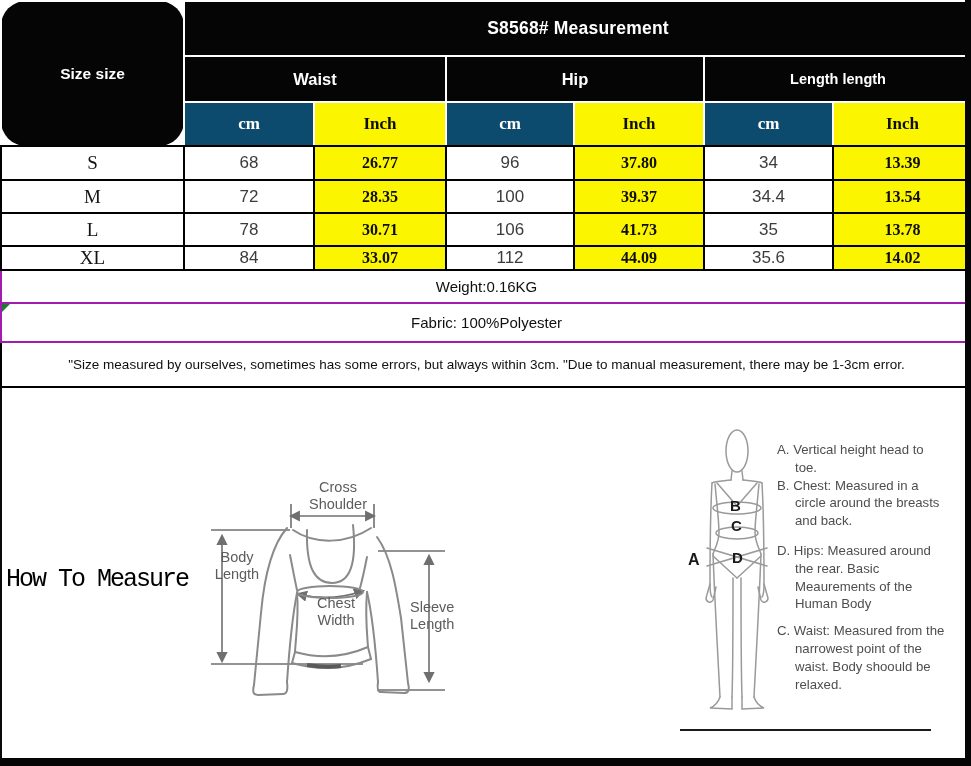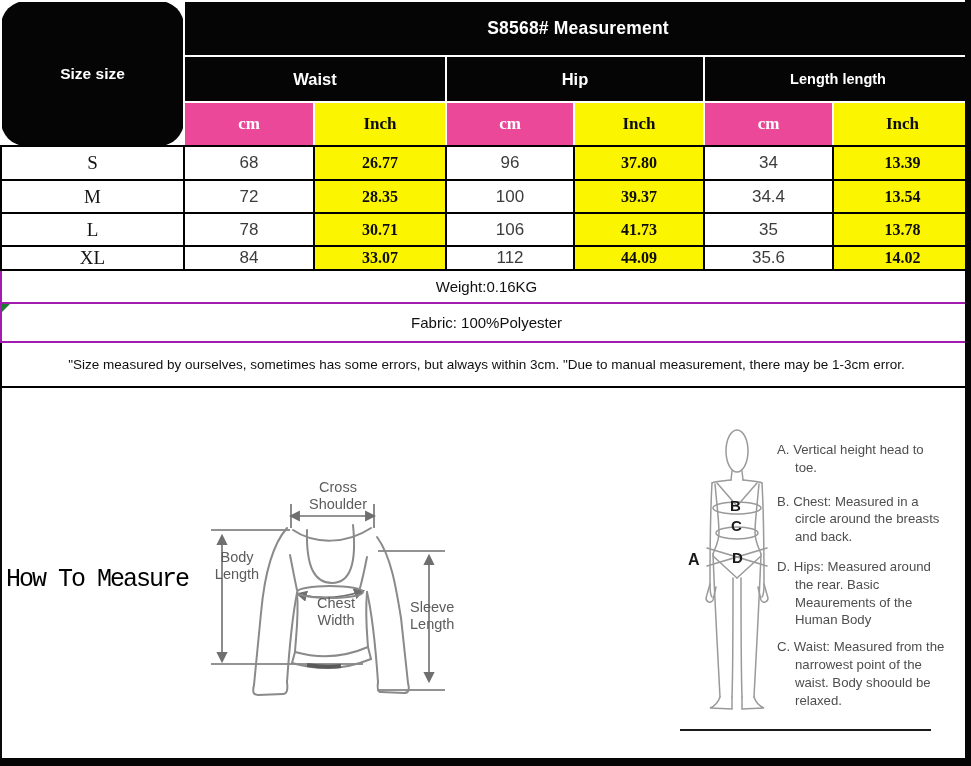--- a/index.html
+++ b/index.html
@@ -8,21 +8,21 @@
 
   
   table.size-chart { border-collapse:collapse; table-layout:fixed; width:971px; }
   table.size-chart td { text-align:center; vertical-align:middle; overflow:hidden; }
 
   td.hdr { background:#050505; color:#fff; border:2px solid #fff; }
   td.title-cell   { font-size:17.5px; font-weight:700; letter-spacing:.2px; }
   td.corner-cell  { font-size:15.5px; font-weight:700; border-bottom:2px solid #000;border-radius:25px; }
   td.group-cell   { font-size:16.5px; font-weight:700; }
   td.group-cell.sm{ font-size:14.5px; }
-  td.unit-cm   { background:#ec4899; color:#fff; border:2px solid #fff; border-bottom:2px solid #000;
+  td.unit-cm   { background:#0c4a6e; color:#fff; border:2px solid #fff; border-bottom:2px solid #000;
                  font-family:"Liberation Serif", serif; font-weight:700; font-size:17px; }
   td.unit-inch { background:#fbf500; color:#0d0d0d; border:2px solid #fff; border-bottom:2px solid #000;
                  font-family:"Liberation Serif", serif; font-weight:700; font-size:17px; }
 
   td.size-cell { border:2px solid #000; font-family:"Liberation Serif", serif; font-size:19px; color:#141414; }
   td.cm-cell   { border:2px solid #000; font-size:17px; color:#3c3c3c; }
   td.inch-cell { border:2px solid #000; background:#fbf500; font-family:"Liberation Serif", serif;
                  font-weight:700; font-size:16px; color:#0d0d0d; }
   td.wide-cell { border:2px solid #a21caf; font-size:15px; color:#101010; position:relative; }
   td.note-cell { border:2px solid #000; font-size:13.5px; color:#101010; line-height:1.6; padding:2px 8px; }
@@ -47,21 +47,21 @@
   .lab-sleeve { left:410px; top:599px; width:66px; text-align:left; }
 
   .fig-letter { font-weight:700; color:#1a1a1a; font-size:15px; }
   .fl-a { left:688px; top:551px; font-size:16px; }
   .fl-b { left:730px; top:497px; }
   .fl-c { left:731px; top:517px; }
   .fl-d { left:732px; top:549px; }
 
   .annotations { left:777px; top:441px; width:168px; font-size:13.2px; line-height:17.8px; color:#4e4e4e; }
   .annotations .ann { padding-left:18px; text-indent:-18px; }
-  .annotations .ann:nth-child(1) { margin-bottom:16px; }
+  .annotations .ann:nth-child(1) { }
   .annotations .ann:nth-child(2) { margin-bottom:12px; }
   .annotations .ann:nth-child(3) { margin-bottom:9px; }
 
   svg { display:block; }
 </style>
 </head>
 <body>
 
 <table class="size-chart">
   <colgroup>

